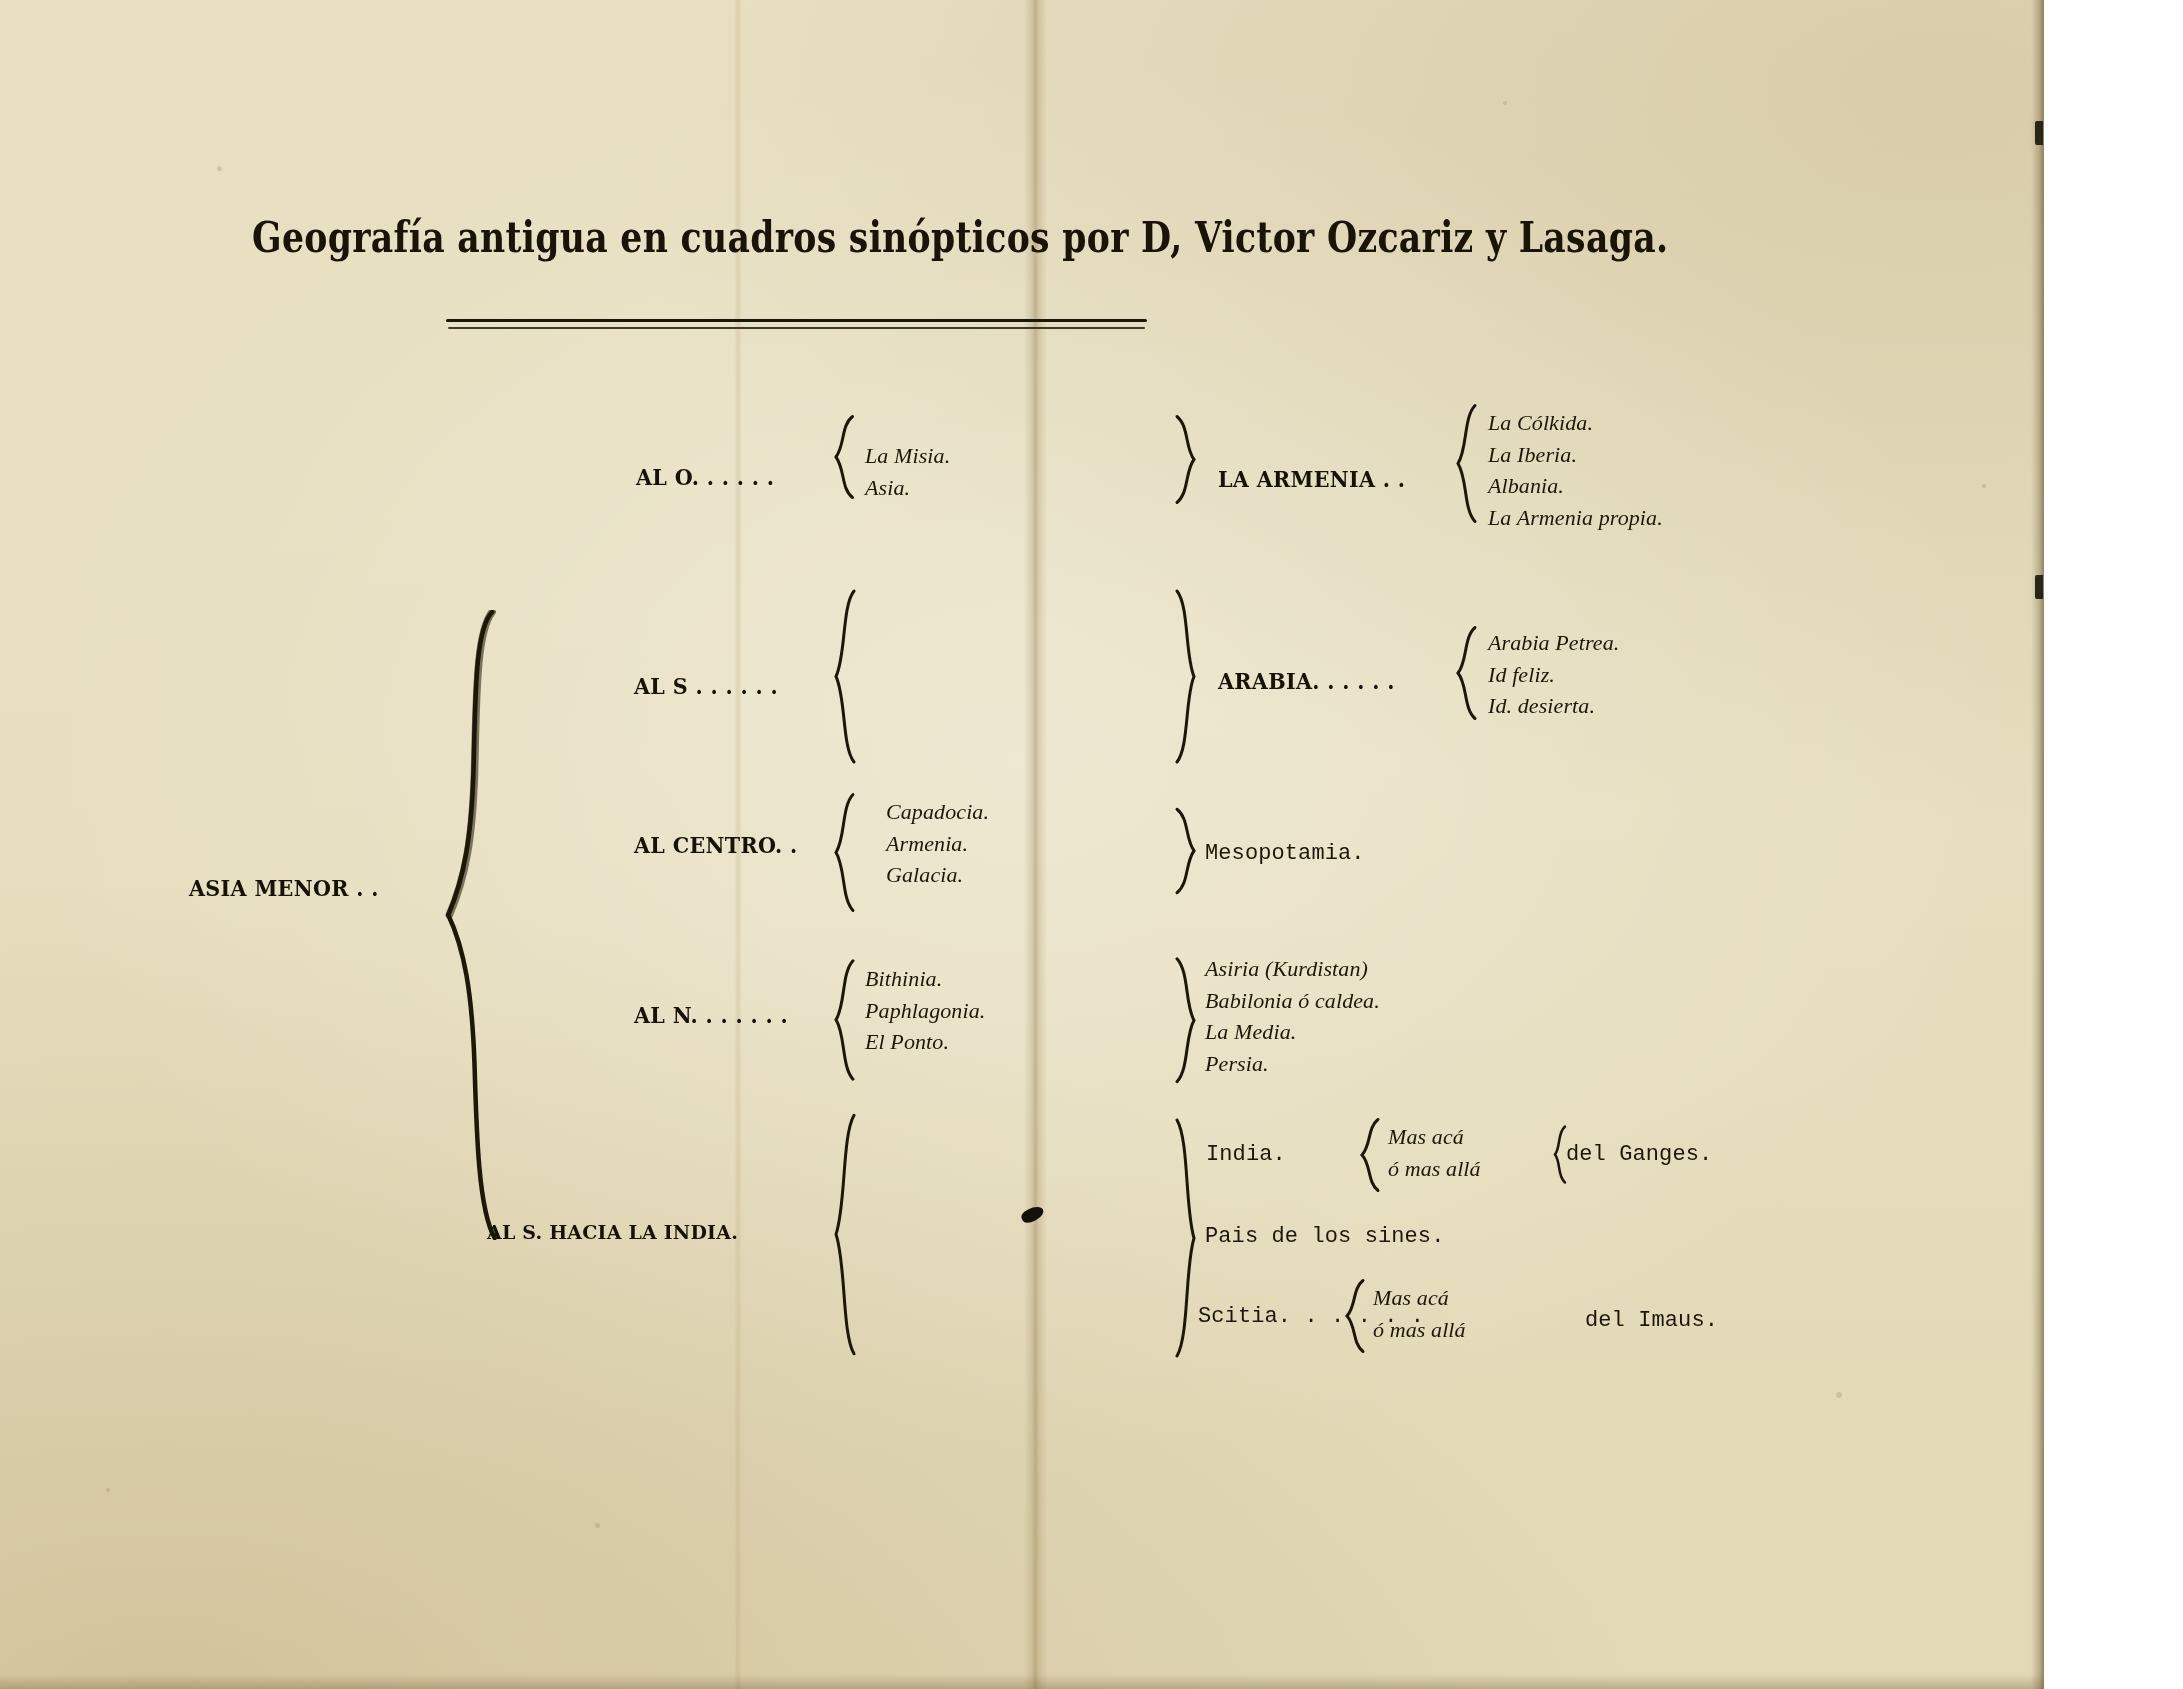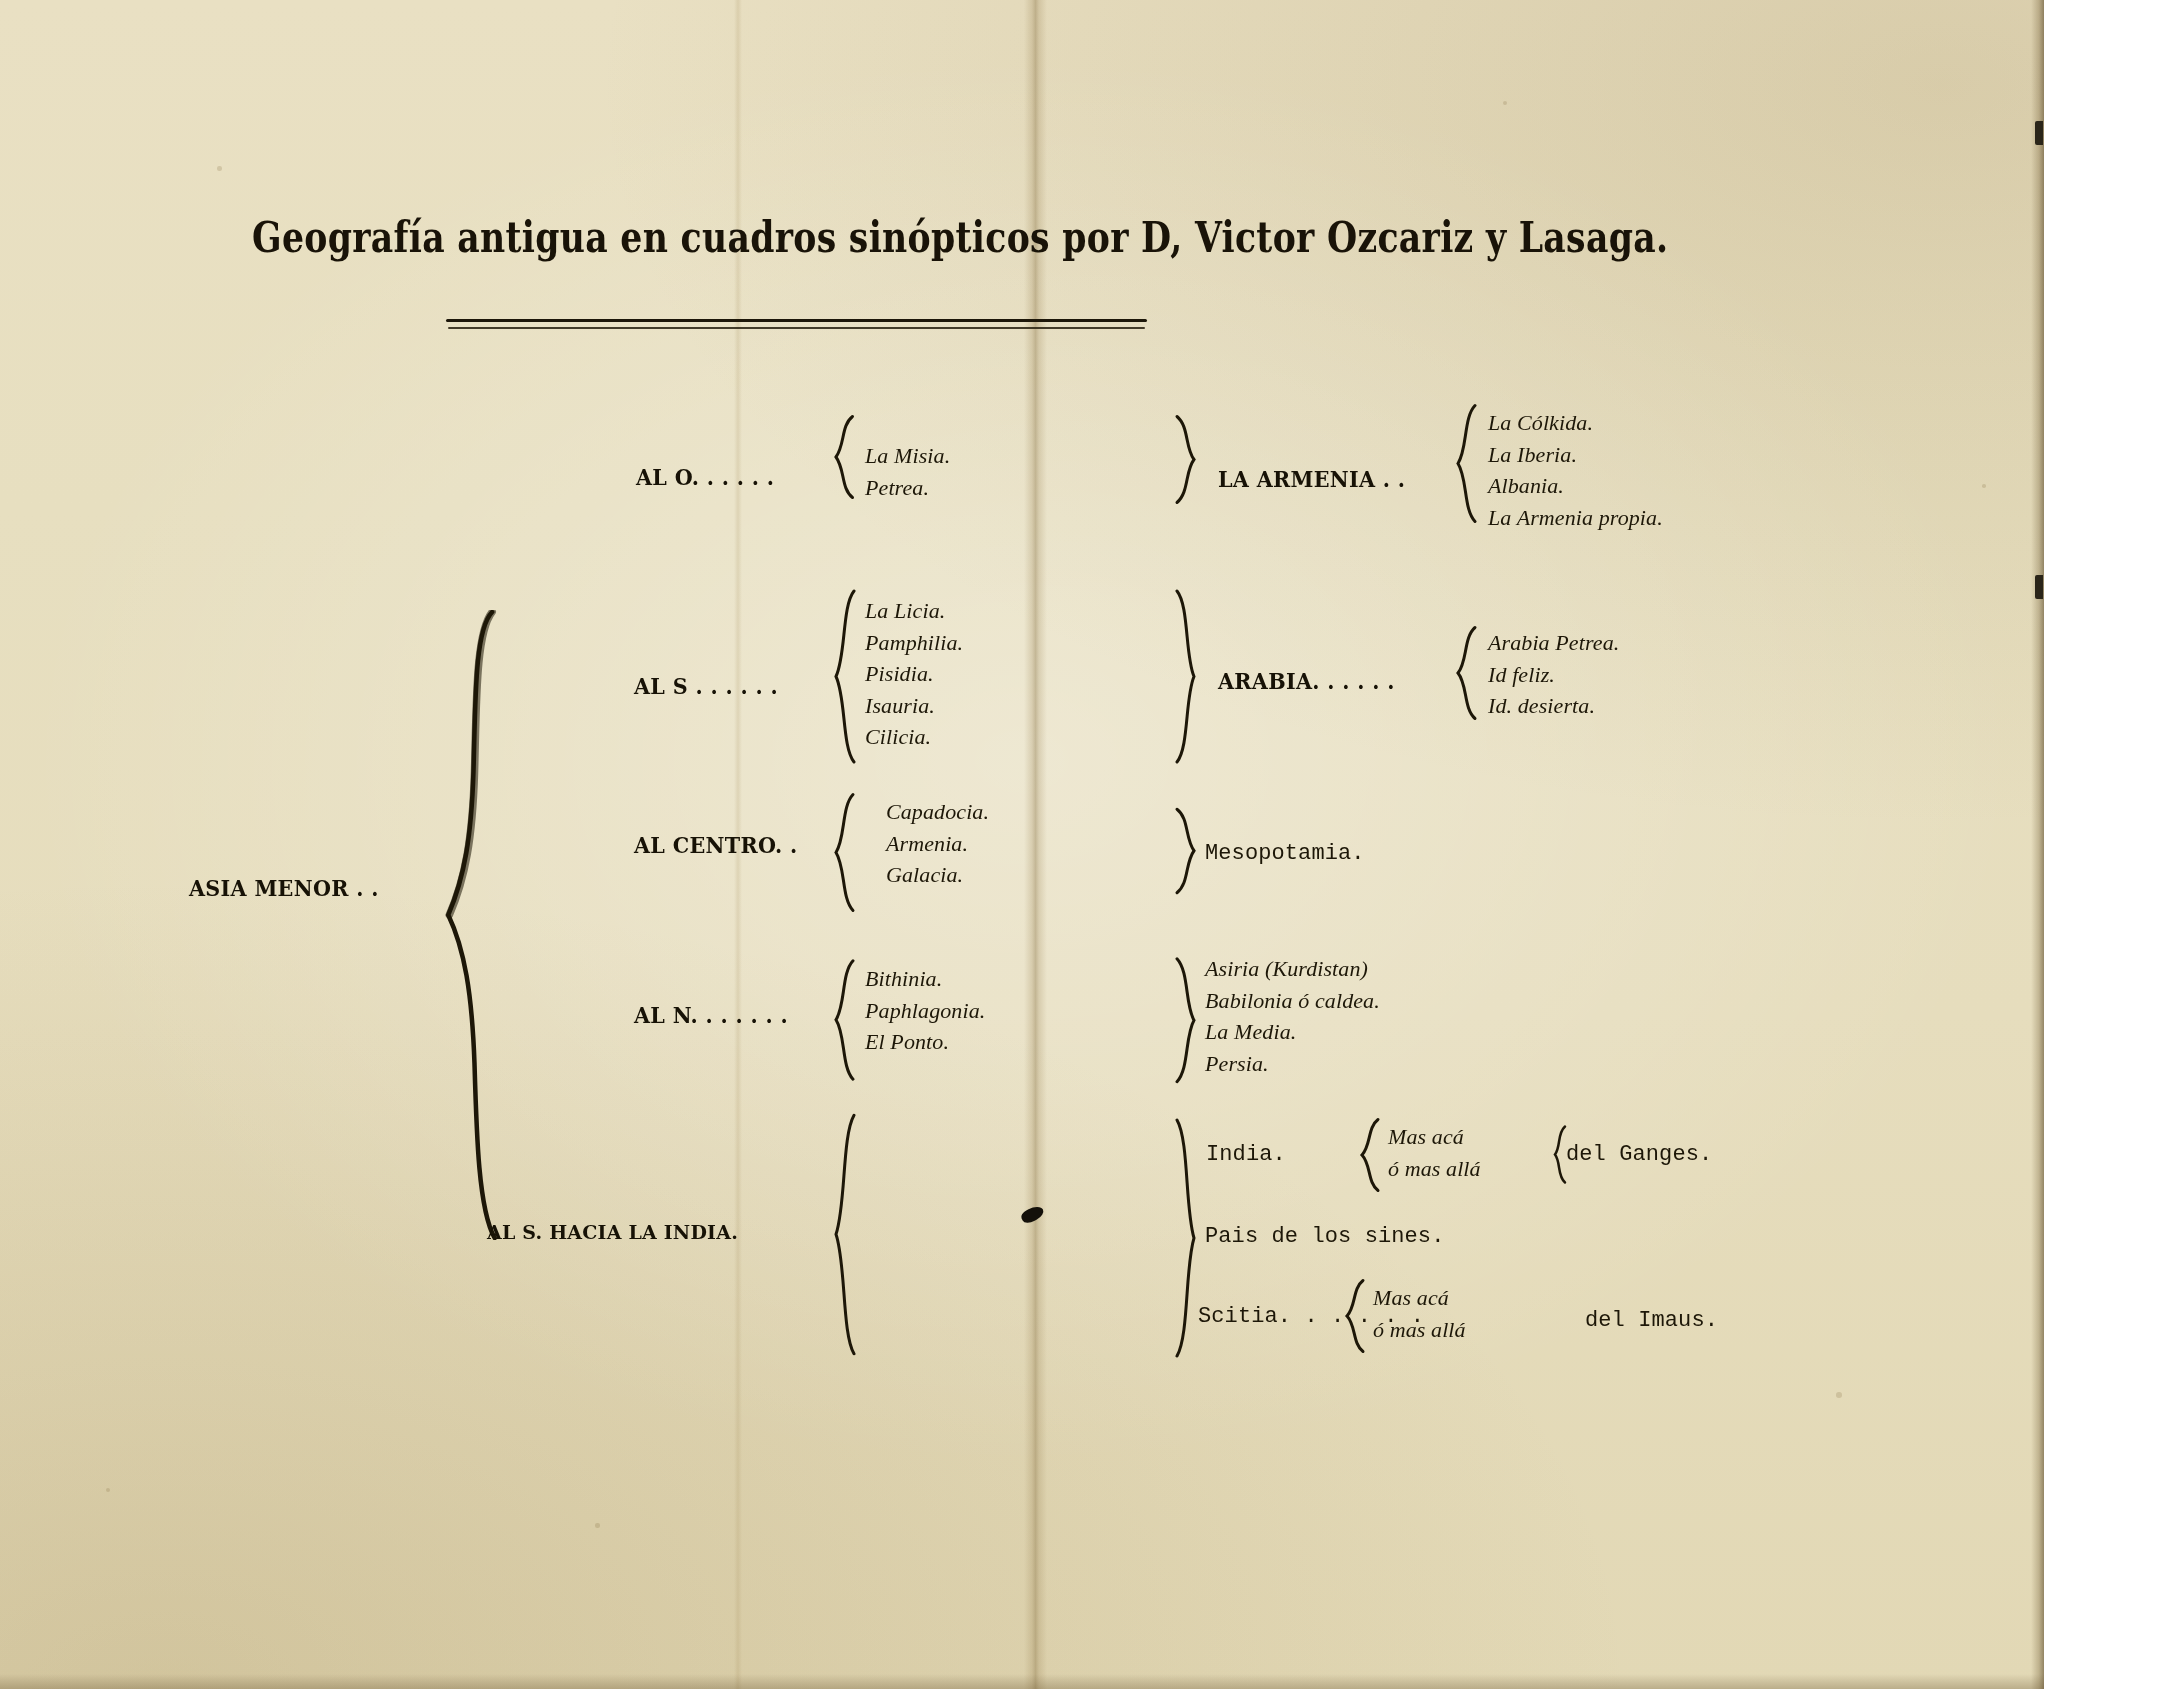--- a/index.html
+++ b/index.html
@@ -191,35 +191,28 @@
   </div>
 
   <div class="txt lbl" style="left:636px; top:467px;">AL O. . . . . .</div>
   <div class="brace" style="left:830px; top:414px;">
     <svg width="30" height="86" viewBox="0 0 60 170" xmlns="http://www.w3.org/2000/svg">
       <path d="M45 4 C 22 22, 30 60, 12 85 C 30 110, 22 148, 45 166" fill="none" stroke="#1d1708" stroke-width="6" stroke-linecap="round"></path>
     </svg>
   </div>
   <div class="item-group" style="left:865px; top:443px;">
     <span class="item">La Misia.</span>
-    <span class="item">Petrea.</span>
+    <span class="item">Asia.</span>
   </div>
 
   <div class="txt lbl" style="left:634px; top:676px;">AL S . . . . . .</div>
   <div class="brace" style="left:830px; top:588px;">
     <svg width="31" height="177" viewBox="0 0 62 350" xmlns="http://www.w3.org/2000/svg">
       <path d="M48 4 C 24 34, 32 132, 12 175 C 32 218, 24 316, 48 346" fill="none" stroke="#1d1708" stroke-width="6" stroke-linecap="round"></path>
     </svg>
-  </div>
-  <div class="item-group" style="left:865px; top:598px;">
-    <span class="item">La Licia.</span>
-    <span class="item">Pamphilia.</span>
-    <span class="item">Pisidia.</span>
-    <span class="item">Isauria.</span>
-    <span class="item">Cilicia.</span>
   </div>
 
   <div class="txt lbl" style="left:634px; top:835px;">AL CENTRO. .</div>
   <div class="brace" style="left:830px; top:792px;">
     <svg width="30" height="121" viewBox="0 0 60 240" xmlns="http://www.w3.org/2000/svg">
       <path d="M46 4 C 23 28, 31 90, 12 120 C 31 150, 23 212, 46 236" fill="none" stroke="#1d1708" stroke-width="6" stroke-linecap="round"></path>
     </svg>
   </div>
   <div class="item-group" style="left:886px; top:799px;">
     <span class="item">Capadocia.</span>

